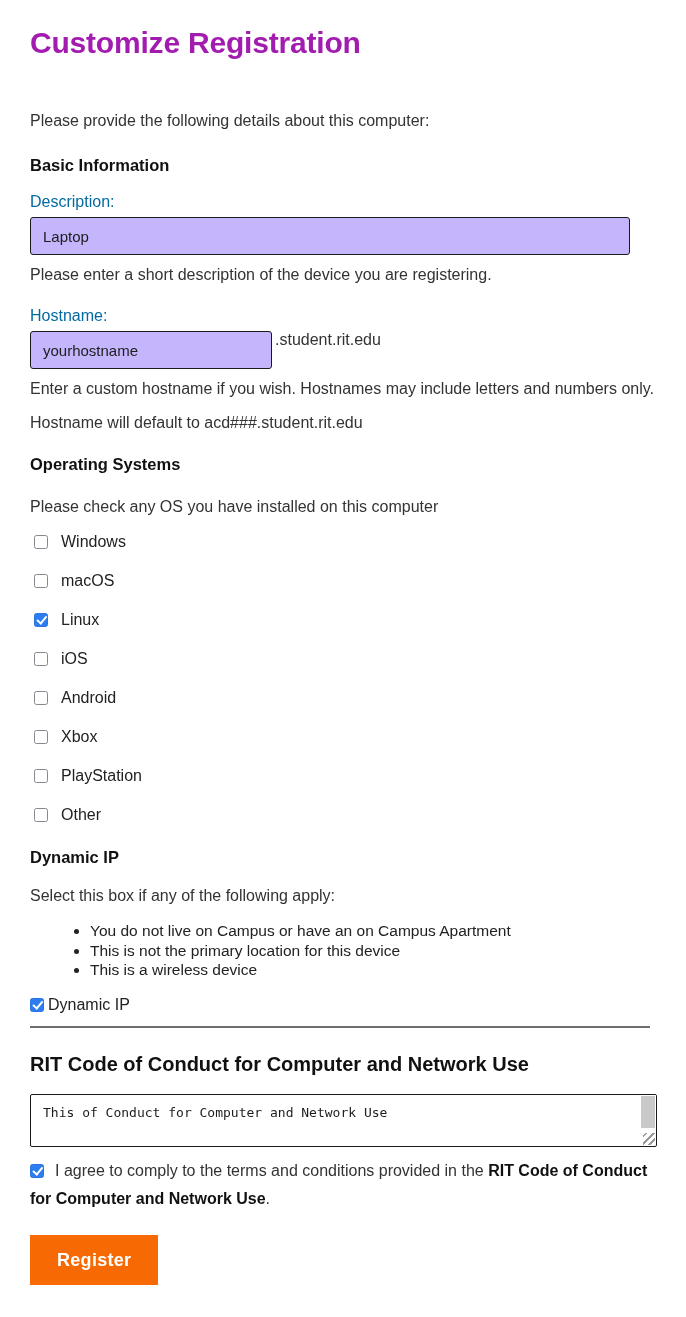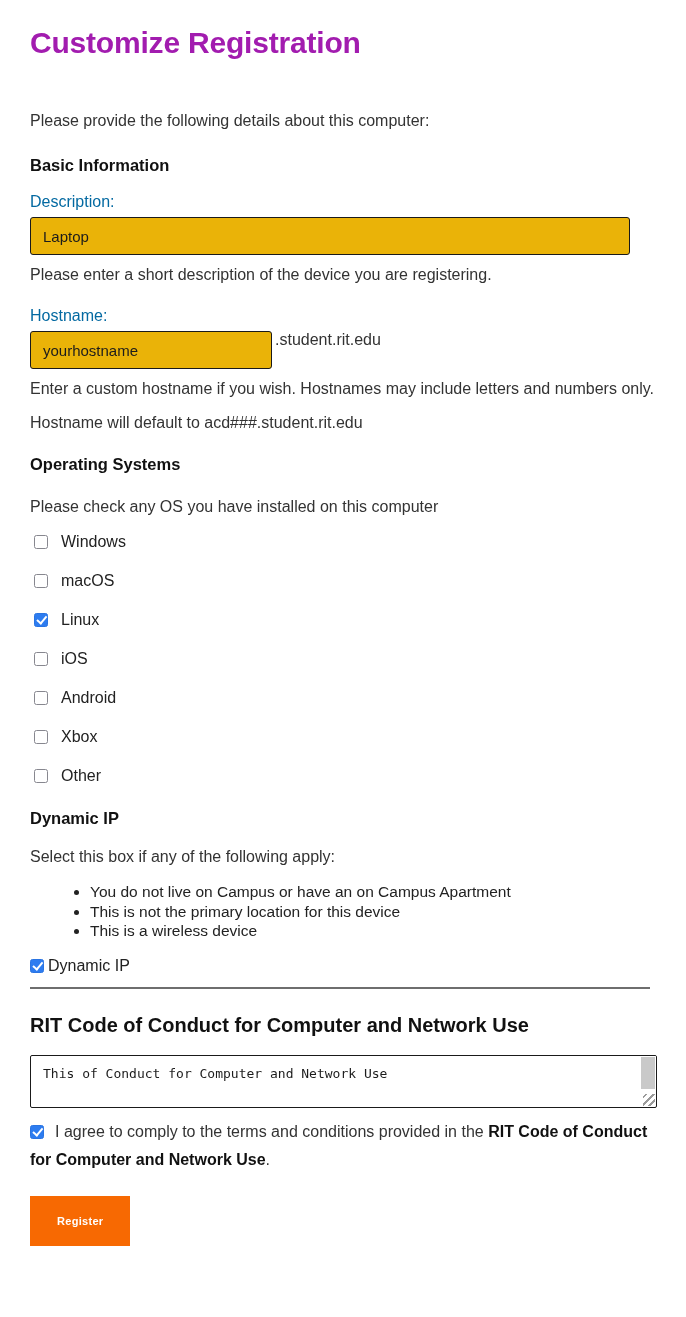--- a/index.html
+++ b/index.html
@@ -31,21 +31,21 @@
 
   .text-input {
     display: block;
     height: 38px;
     border: 1.5px solid #1a1a1a;
     border-radius: 3px;
     padding: 0 12px;
     font-family: "Liberation Sans", sans-serif;
     font-size: 15px;
     color: #1c1c1c;
-    background: #eab308;
+    background: #c4b5fd;
     outline: none;
   }
   .input-wide { width: 600px; }
   .input-host { width: 242px; }
 
   .help-text { margin: 6px 0 0 0; font-size: 16px; line-height: 28px; color: #333; }
   .field-group { margin-bottom: 18px; }
 
   .hostname-row { display: flex; align-items: flex-start; }
   .hostname-suffix { font-size: 16px; color: #333; margin-left: 3px; }
@@ -117,21 +117,21 @@
   .agree-row .cb { margin-right: 11px; }
   .agree-bold { font-weight: 700; color: #111; }
 
   .register-button {
     display: inline-block;
     margin-top: 22px;
     border: none;
     background: #F76902;
     color: #fff;
     font-family: "Liberation Sans", sans-serif;
-    font-size: 11px;
+    font-size: 18px;
     font-weight: 700;
     letter-spacing: 0.3px;
     padding: 0 27px;
     height: 50px;
     line-height: 50px;
     cursor: pointer;
   }
 </style>
 </head>
 <body>
@@ -184,20 +184,24 @@
     <div class="os-row">
       <span class="cb"></span>
       <span class="os-label">Android</span>
     </div>
     <div class="os-row">
       <span class="cb"></span>
       <span class="os-label">Xbox</span>
     </div>
     <div class="os-row">
       <span class="cb"></span>
+      <span class="os-label">PlayStation</span>
+    </div>
+    <div class="os-row">
+      <span class="cb"></span>
       <span class="os-label">Other</span>
     </div>
   </div>
 
   <h3 class="section-heading section-gap">Dynamic IP</h3>
 
   <p class="dyn-instruction">Select this box if any of the following apply:</p>
 
   <ul class="dyn-bullets">
     <li>You do not live on Campus or have an on Campus Apartment</li>

